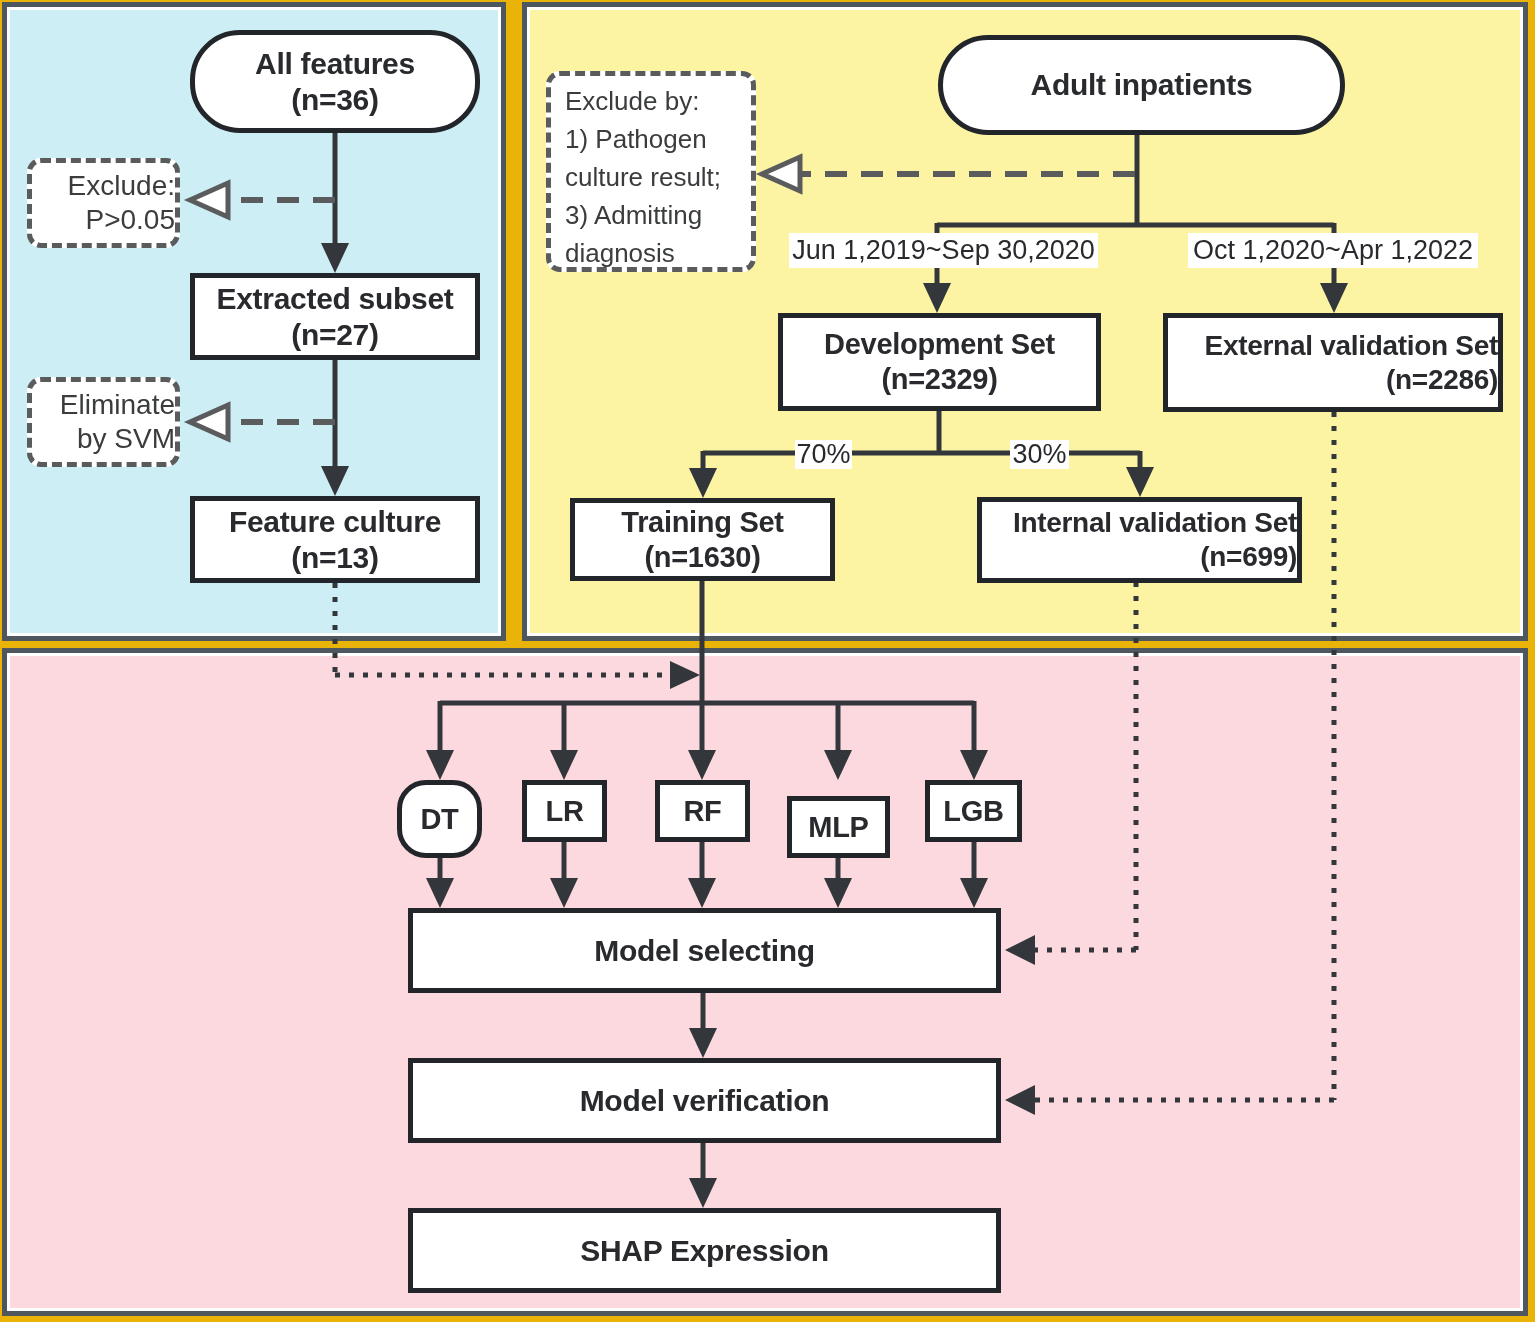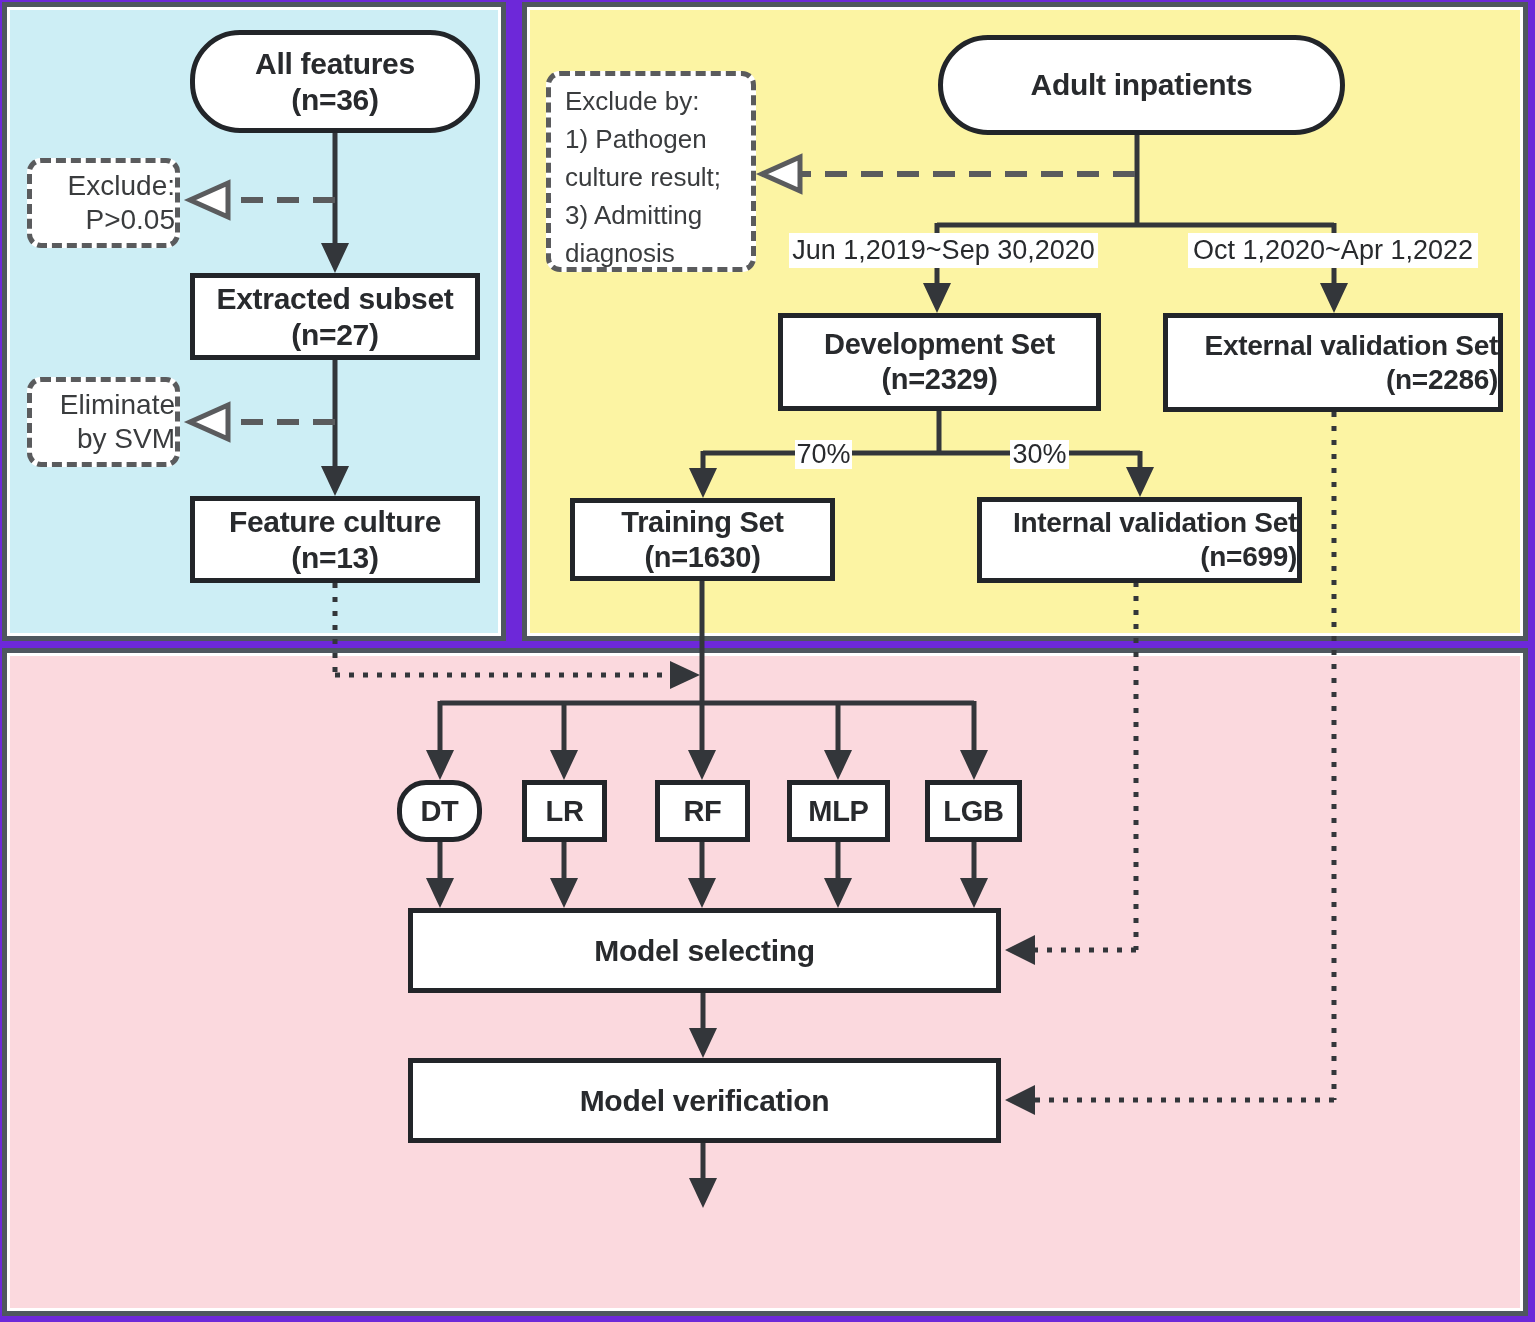--- a/index.html
+++ b/index.html
@@ -2,21 +2,21 @@
 <html style="--blue-bg: #cdeef5; --yellow-bg: #fcf4a3; --pink-bg: #fbd9de; --panel-border: #4e575e; --box-border: #222529; --line: #33363a; --dash: #5a5b5d; --text: #282a2d;"><head>
 <meta charset="utf-8">
 <style>
   :root{
     --blue-bg:#cdeef5; --yellow-bg:#fcf4a3; --pink-bg:#fbd9de;
     --panel-border:#4e575e; --box-border:#222529; --line:#33363a;
     --dash:#5a5b5d; --text:#282a2d;
   }
   html,body{margin:0;padding:0;background:#fff;}
   .canvas{
-    position:relative; width:1535px; height:1322px; background:#6d28d9;
+    position:relative; width:1535px; height:1322px; background:#eab308;
     font-family:"Liberation Sans","DejaVu Sans",sans-serif; overflow:hidden;
   }
   .panel{
     position:absolute; box-sizing:border-box;
     border:5px solid var(--panel-border);
     box-shadow: inset 0 0 0 3px #ffffff;
     z-index:1;
   }
   .panel.blue{ left:2px; top:2px; width:504px; height:639px; background:var(--blue-bg);}
   .panel.yellow{ left:522px; top:2px; width:1006px; height:639px; background:var(--yellow-bg);}
@@ -187,36 +187,39 @@
   <div class="node fs29" style="left:570px; top:498px; width:265px; height:83px;">
     <span>Training Set</span>
     <span>(n=1630)</span>
   </div>
 
   <div class="node fs28" style="left:977px; top:497px; width:325px; height:86px;">
     <span>Internal validation Set</span>
     <span>(n=699)</span>
   </div>
 
-  <div class="node fs29" style="left:397px; top:780px; width:85px; height:62px;border-radius:29px;">
+  <div class="node fs29" style="left:397px; top:780px; width:85px; height:78px;border-radius:29px;">
     <span>DT</span>
   </div>
   <div class="node fs29" style="left:522px; top:780px; width:85px; height:62px;">
     <span>LR</span>
   </div>
   <div class="node fs29" style="left:655px; top:780px; width:95px; height:62px;">
     <span>RF</span>
   </div>
-  <div class="node fs29" style="left:787px; top:780px; width:103px; height:62px;">
+  <div class="node fs29" style="left:787px; top:796px; width:103px; height:62px;">
     <span>MLP</span>
   </div>
   <div class="node fs29" style="left:925px; top:780px; width:97px; height:62px;">
     <span>LGB</span>
   </div>
 
   <div class="node fs30" style="left:408px; top:908px; width:593px; height:85px;">
     <span>Model selecting</span>
   </div>
   <div class="node fs30" style="left:408px; top:1058px; width:593px; height:85px;">
     <span>Model verification</span>
   </div>
+  <div class="node fs30" style="left:408px; top:1208px; width:593px; height:85px;">
+    <span>SHAP Expression</span>
+  </div>
 
 </div>
 
 </body></html>

